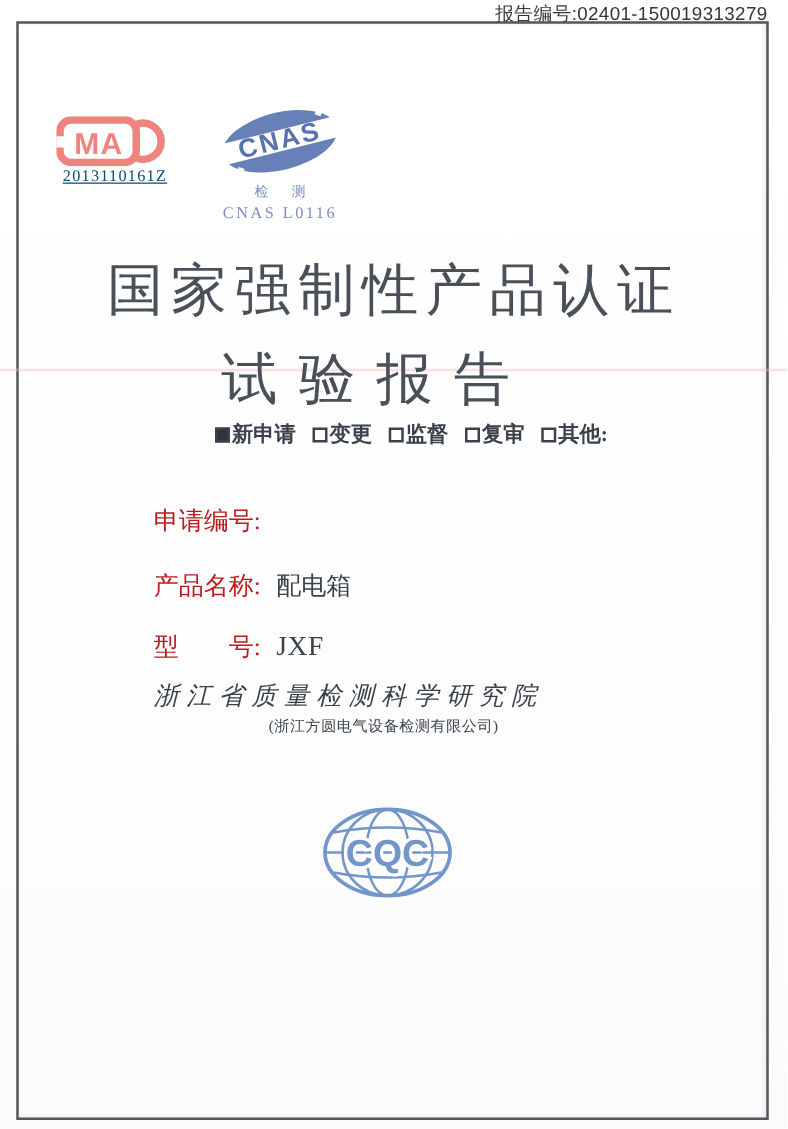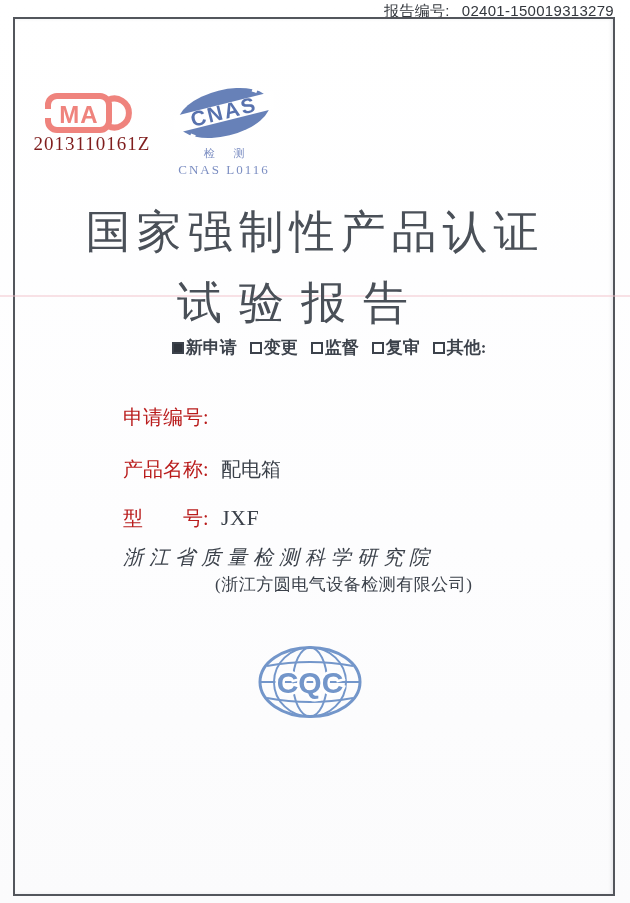--- a/index.html
+++ b/index.html
@@ -7,31 +7,31 @@
     width:630px;height:903px;position:relative;overflow:hidden;
     background:linear-gradient(180deg,#ffffff 0%,#fdfdfe 60%,#fbfbfc 100%);
     font-family:"Liberation Serif","DejaVu Serif",serif;
     color:#3f454e;
   }
   .report-no{
     position:absolute;top:2px;right:16px;
     font-family:"Liberation Sans","DejaVu Sans",sans-serif;
     font-size:15px;color:#33373d;letter-spacing:.3px;
   }
-  .report-no .lbl{margin-right:12px;}
+  .report-no .lbl{margin-right:0;}
   .frame{
     position:absolute;left:13px;top:17px;width:598px;height:875px;
     border:2px solid #53565c;
     box-shadow:inset -2px 0 3px rgba(180,184,190,.25);
   }
   
   .cma{position:absolute;left:45px;top:93px;width:88px;height:52px;}
   .cma-code{
     position:absolute;left:25px;top:133px;width:134px;text-align:center;
-    font-size:19px;color:#7f1d1d;letter-spacing:1px;
+    font-size:13px;color:#0c4a6e;letter-spacing:1px;text-decoration:underline;
   }
   
   .cnas{position:absolute;left:170px;top:82px;width:108px;text-align:center;}
   .cnas svg{display:block;margin:0 auto;}
   .cnas-caption{font-size:11px;color:#7c8ec2;letter-spacing:8px;padding-left:8px;margin-top:2px;}
   .cnas-certno{font-size:13px;color:#7c8ec2;letter-spacing:2px;margin-top:1px;}
   
   .title1{
     position:absolute;top:210px;left:0;right:0;text-align:center;
     font-size:45px;letter-spacing:6px;color:#4a5058;font-weight:400;line-height:1;
@@ -57,21 +57,21 @@
     margin-right:2px;background:#fff;
   }
   .box[data-checked="true"]{background:#30353d;}
   
   .row{position:absolute;left:123px;display:flex;align-items:baseline;line-height:26px;}
   .row .label{width:98px;font-size:20px;color:#b91c1c;flex:0 0 auto;margin-top:12px;}
   .row .value{font-size:20px;color:#3b414a;}
   .value.latin{font-size:22px;letter-spacing:.5px;}
   .value.spread{letter-spacing:6px;white-space:nowrap;font-style:italic;}
   .row1{top:392px;} .row2{top:444px;} .row3{top:493px;} .row4{top:544px;}
-  .row5{position:absolute;left:215px;top:573px;font-size:17px;color:#3b414a;letter-spacing:.5px;}
+  .row5{position:absolute;left:215px;top:573px;font-size:12px;color:#3b414a;letter-spacing:.5px;}
   
   .cqc{position:absolute;left:258px;top:645px;width:104px;height:74px;}
 </style>
 </head>
 <body>
 
 <div class="report-no">
   <span class="lbl">报告编号:</span><span>02401-150019313279</span>
 </div>
 

